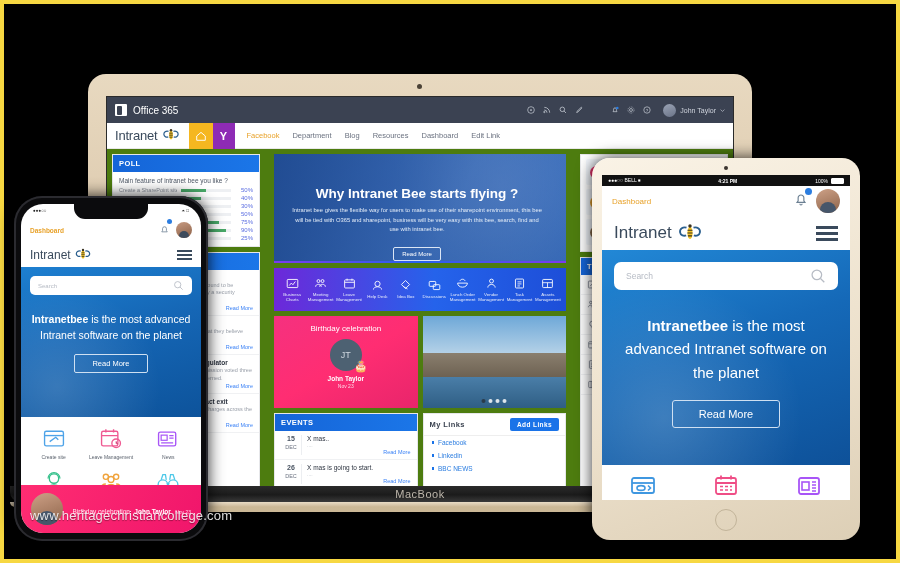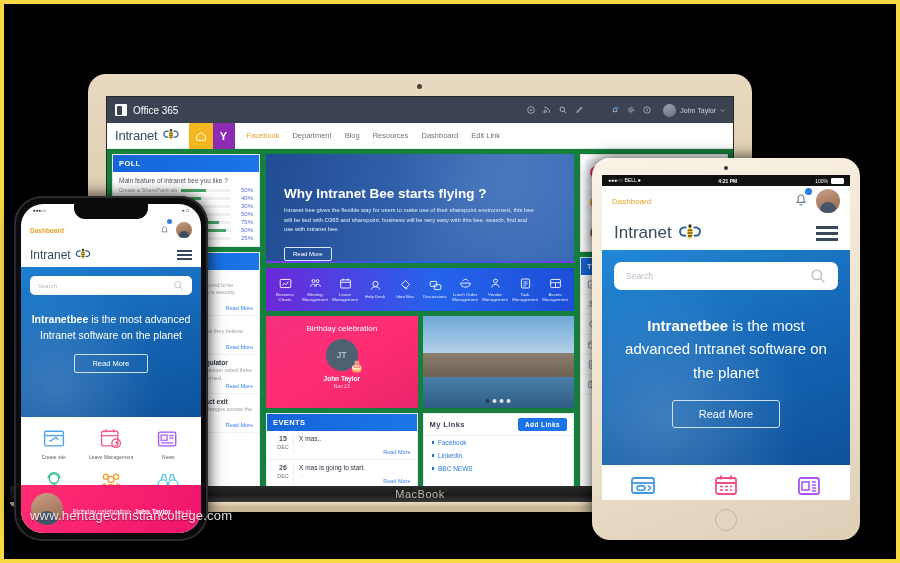--- a/index.html
+++ b/index.html
@@ -69,21 +69,21 @@
   .nav-yam  { width:22px; height:26px; background:#8e2bb5; color:#fff; font-size:11px;
               font-weight:bold; display:flex; align-items:center; justify-content:center; }
   .nav-links { display:flex; align-items:center; gap:13px; padding-left:12px; }
   .nav-link { font-size:7.5px; color:#6b7280; white-space:nowrap; }
   .nav-link.active { color:#e8a22a; }
   .nav-search { margin-left:auto; width:180px; height:26px; display:flex; align-items:center;
                 border-left:1px solid #eee; padding:0 8px; }
   .nav-search span { font-size:7.5px; color:#b9bec7; flex:1; }
 
   
-  .dash { padding:5px; background:#15803d; height:346px; display:flex; gap:6px; }
+  .dash { padding:5px; background:#4d7c0f; height:346px; display:flex; gap:14px; }
   .col-l { width:148px; display:flex; flex-direction:column; gap:5px; }
   .col-m { flex:1; display:flex; flex-direction:column; gap:5px; }
   .col-r { width:148px; display:flex; flex-direction:column; gap:5px; }
   .card { background:#fff; border:1px solid #e6e7ea; }
   .card-hd { background:linear-gradient(90deg,#1565d8,#1b76e8); color:#fff;
              font-size:7.5px; font-weight:bold; padding:4px 6px; letter-spacing:.4px; }
   .card-hd.plain { background:#fff; color:#3a4250; border-bottom:1px solid #eee;
                    display:flex; align-items:center; justify-content:space-between; }
   .btn-blue { background:#1a73e8; color:#fff; font-size:6.5px; padding:3px 7px; border-radius:2px; }
 
@@ -103,21 +103,21 @@
 
   
   .hero { position:relative; height:112px; overflow:hidden; }
   .hero-bg { position:absolute; inset:0;
     background:
       radial-gradient(circle at 78% 30%, rgba(255,255,255,.18), transparent 45%),
       linear-gradient(115deg,#2a5fa8 0%, #3f74c0 35%, #4a7fc9 60%, #2f62ad 100%);
   }
   .hero-bg:after{content:"";position:absolute;inset:0;
     background:linear-gradient(90deg,rgba(30,70,140,.75),rgba(60,110,190,.45));}
-  .hero-txt { position:absolute; left:18px; top:32px; width:250px; z-index:2; }
+  .hero-txt { position:absolute; left:18px; top:32px; width:250px; z-index:2;text-align:center; }
   .hero-h { color:#fff; font-size:13.5px; font-weight:bold; margin-bottom:5px; }
   .hero-p { color:#e3ecf8; font-size:5.8px; line-height:1.65; margin-bottom:7px; }
   .hero-btn { display:inline-block; border:1px solid #dbe6f5; color:#fff; font-size:6px;
               padding:3px 8px; border-radius:2px; }
   .hero-rule { position:absolute; left:0; bottom:0; width:100%; height:2px;
                background:linear-gradient(90deg,#7c3aed,#2563eb,#7c3aed); }
 
   
   .tiles { height:44px; background:linear-gradient(90deg,#6d28d9,#2563eb 55%,#1d4ed8);
            display:flex; align-items:center; padding:3px 4px; }

